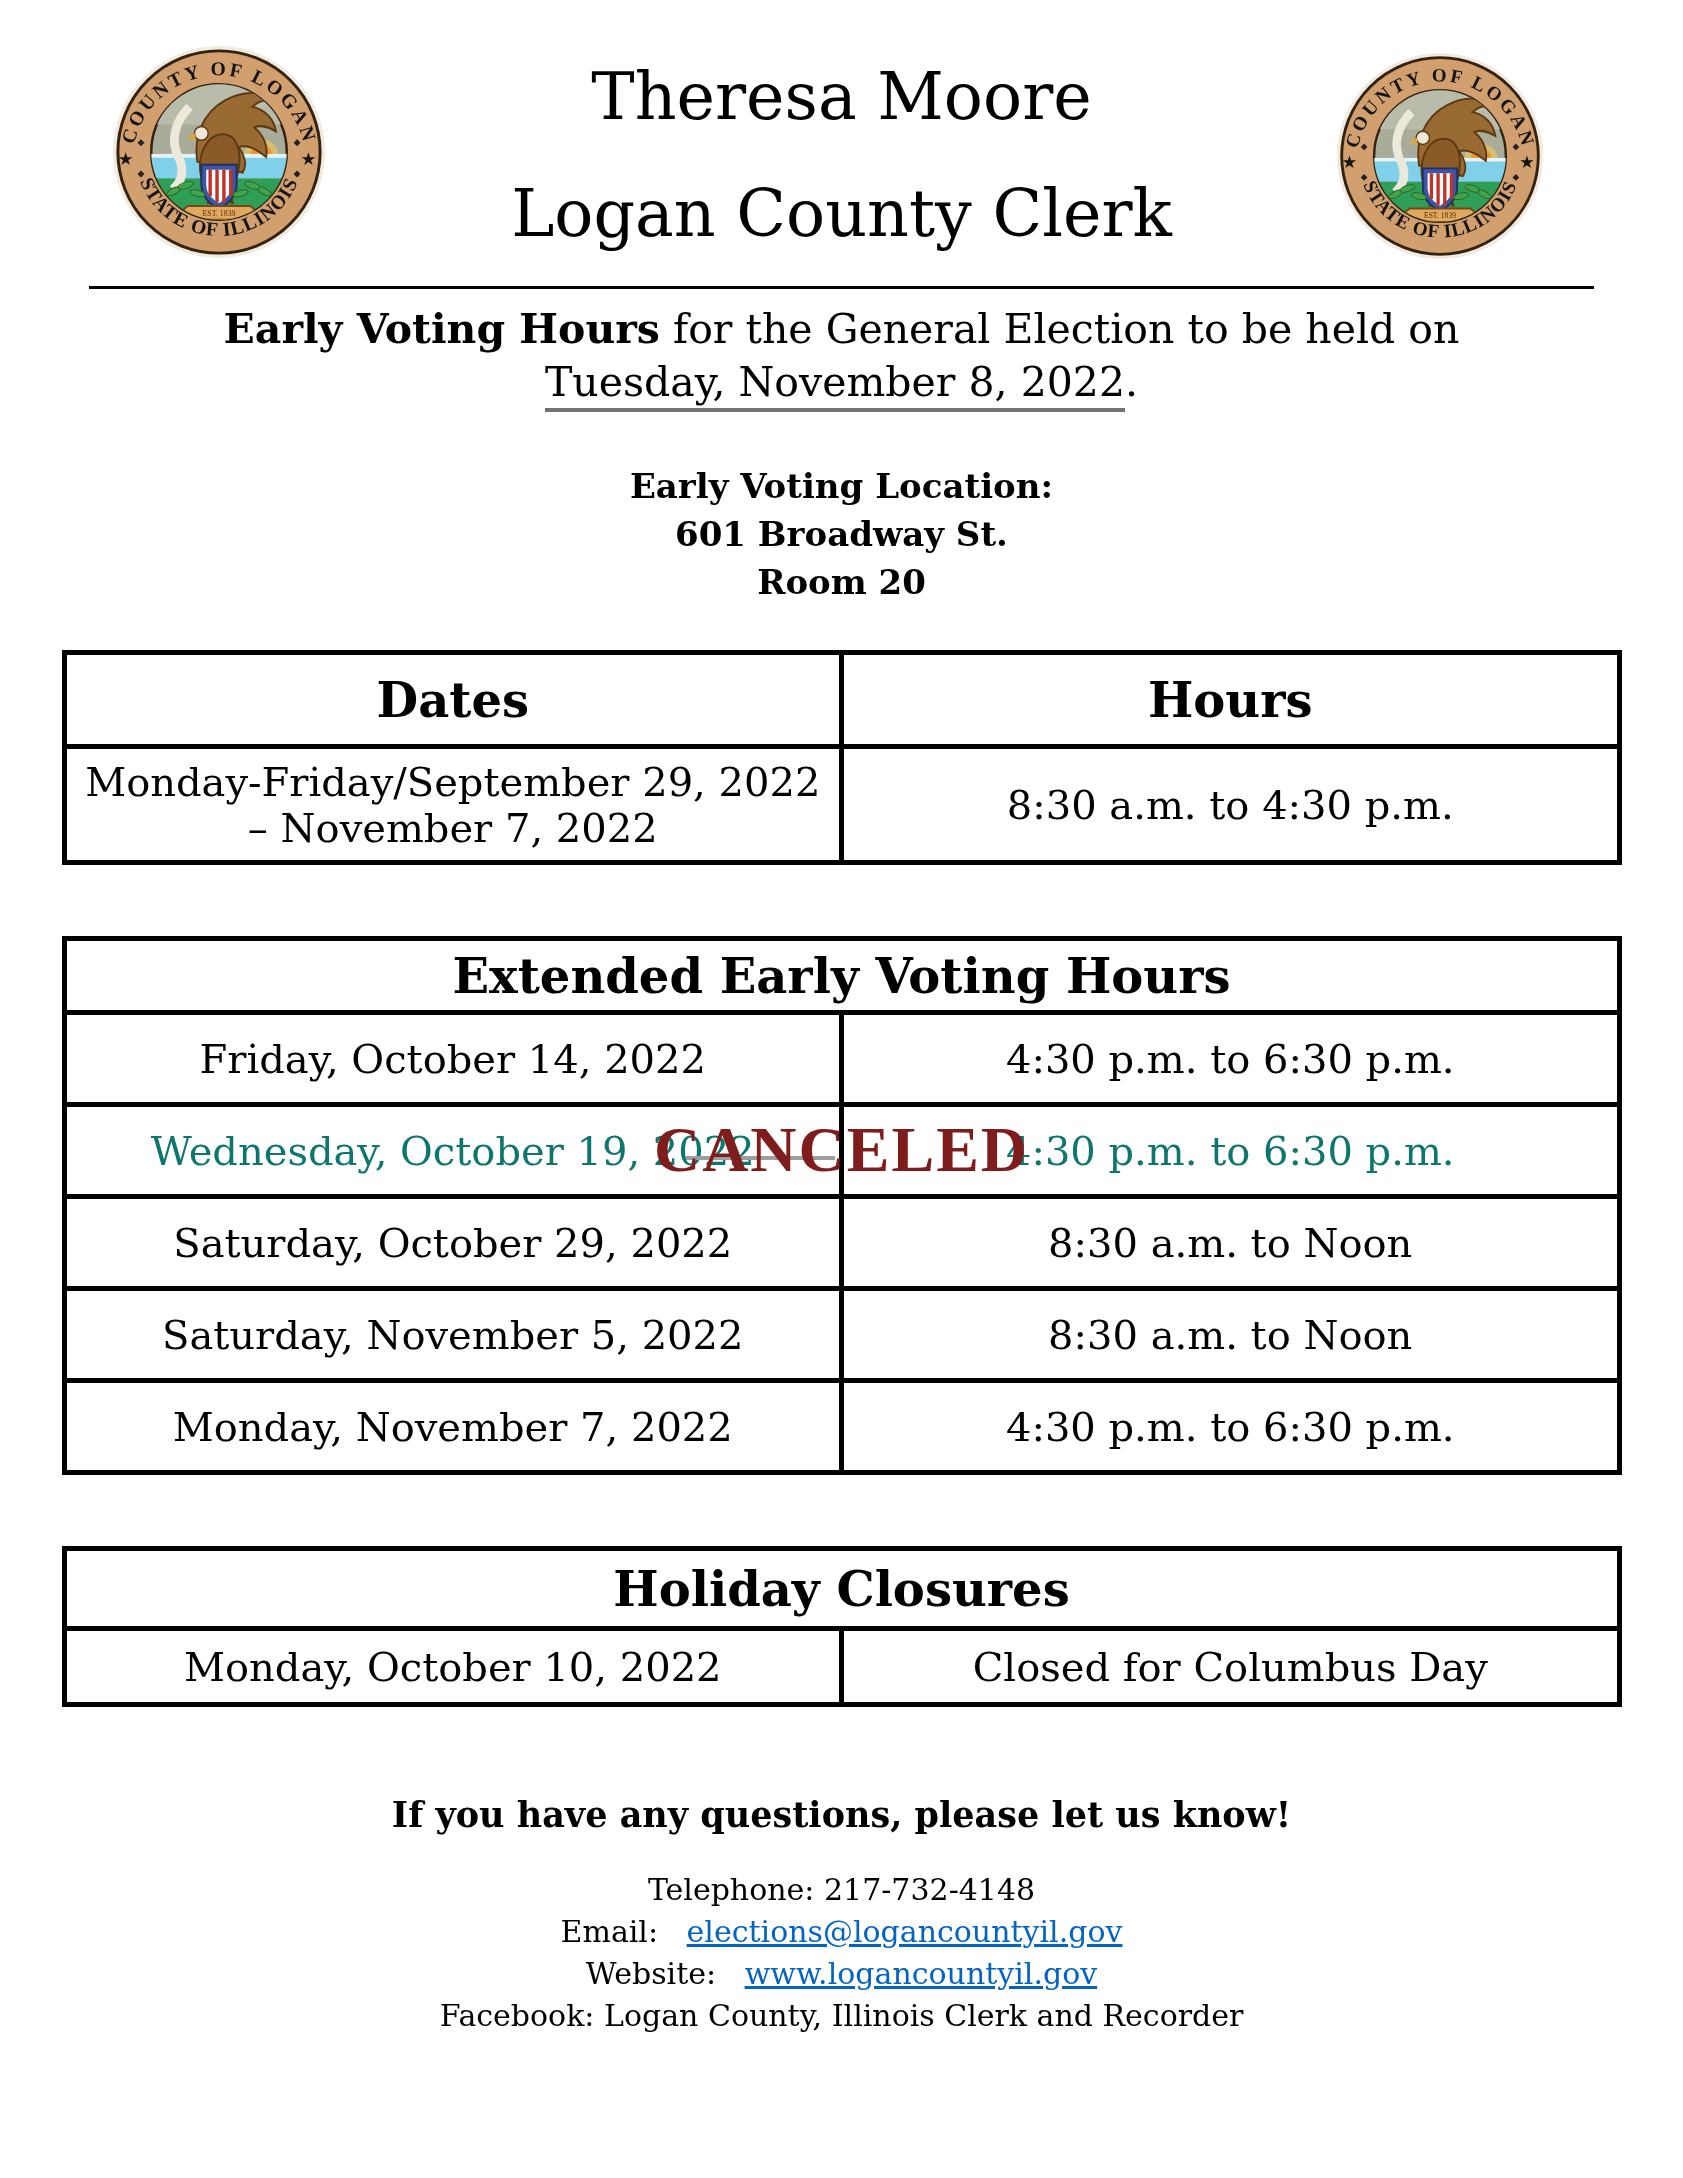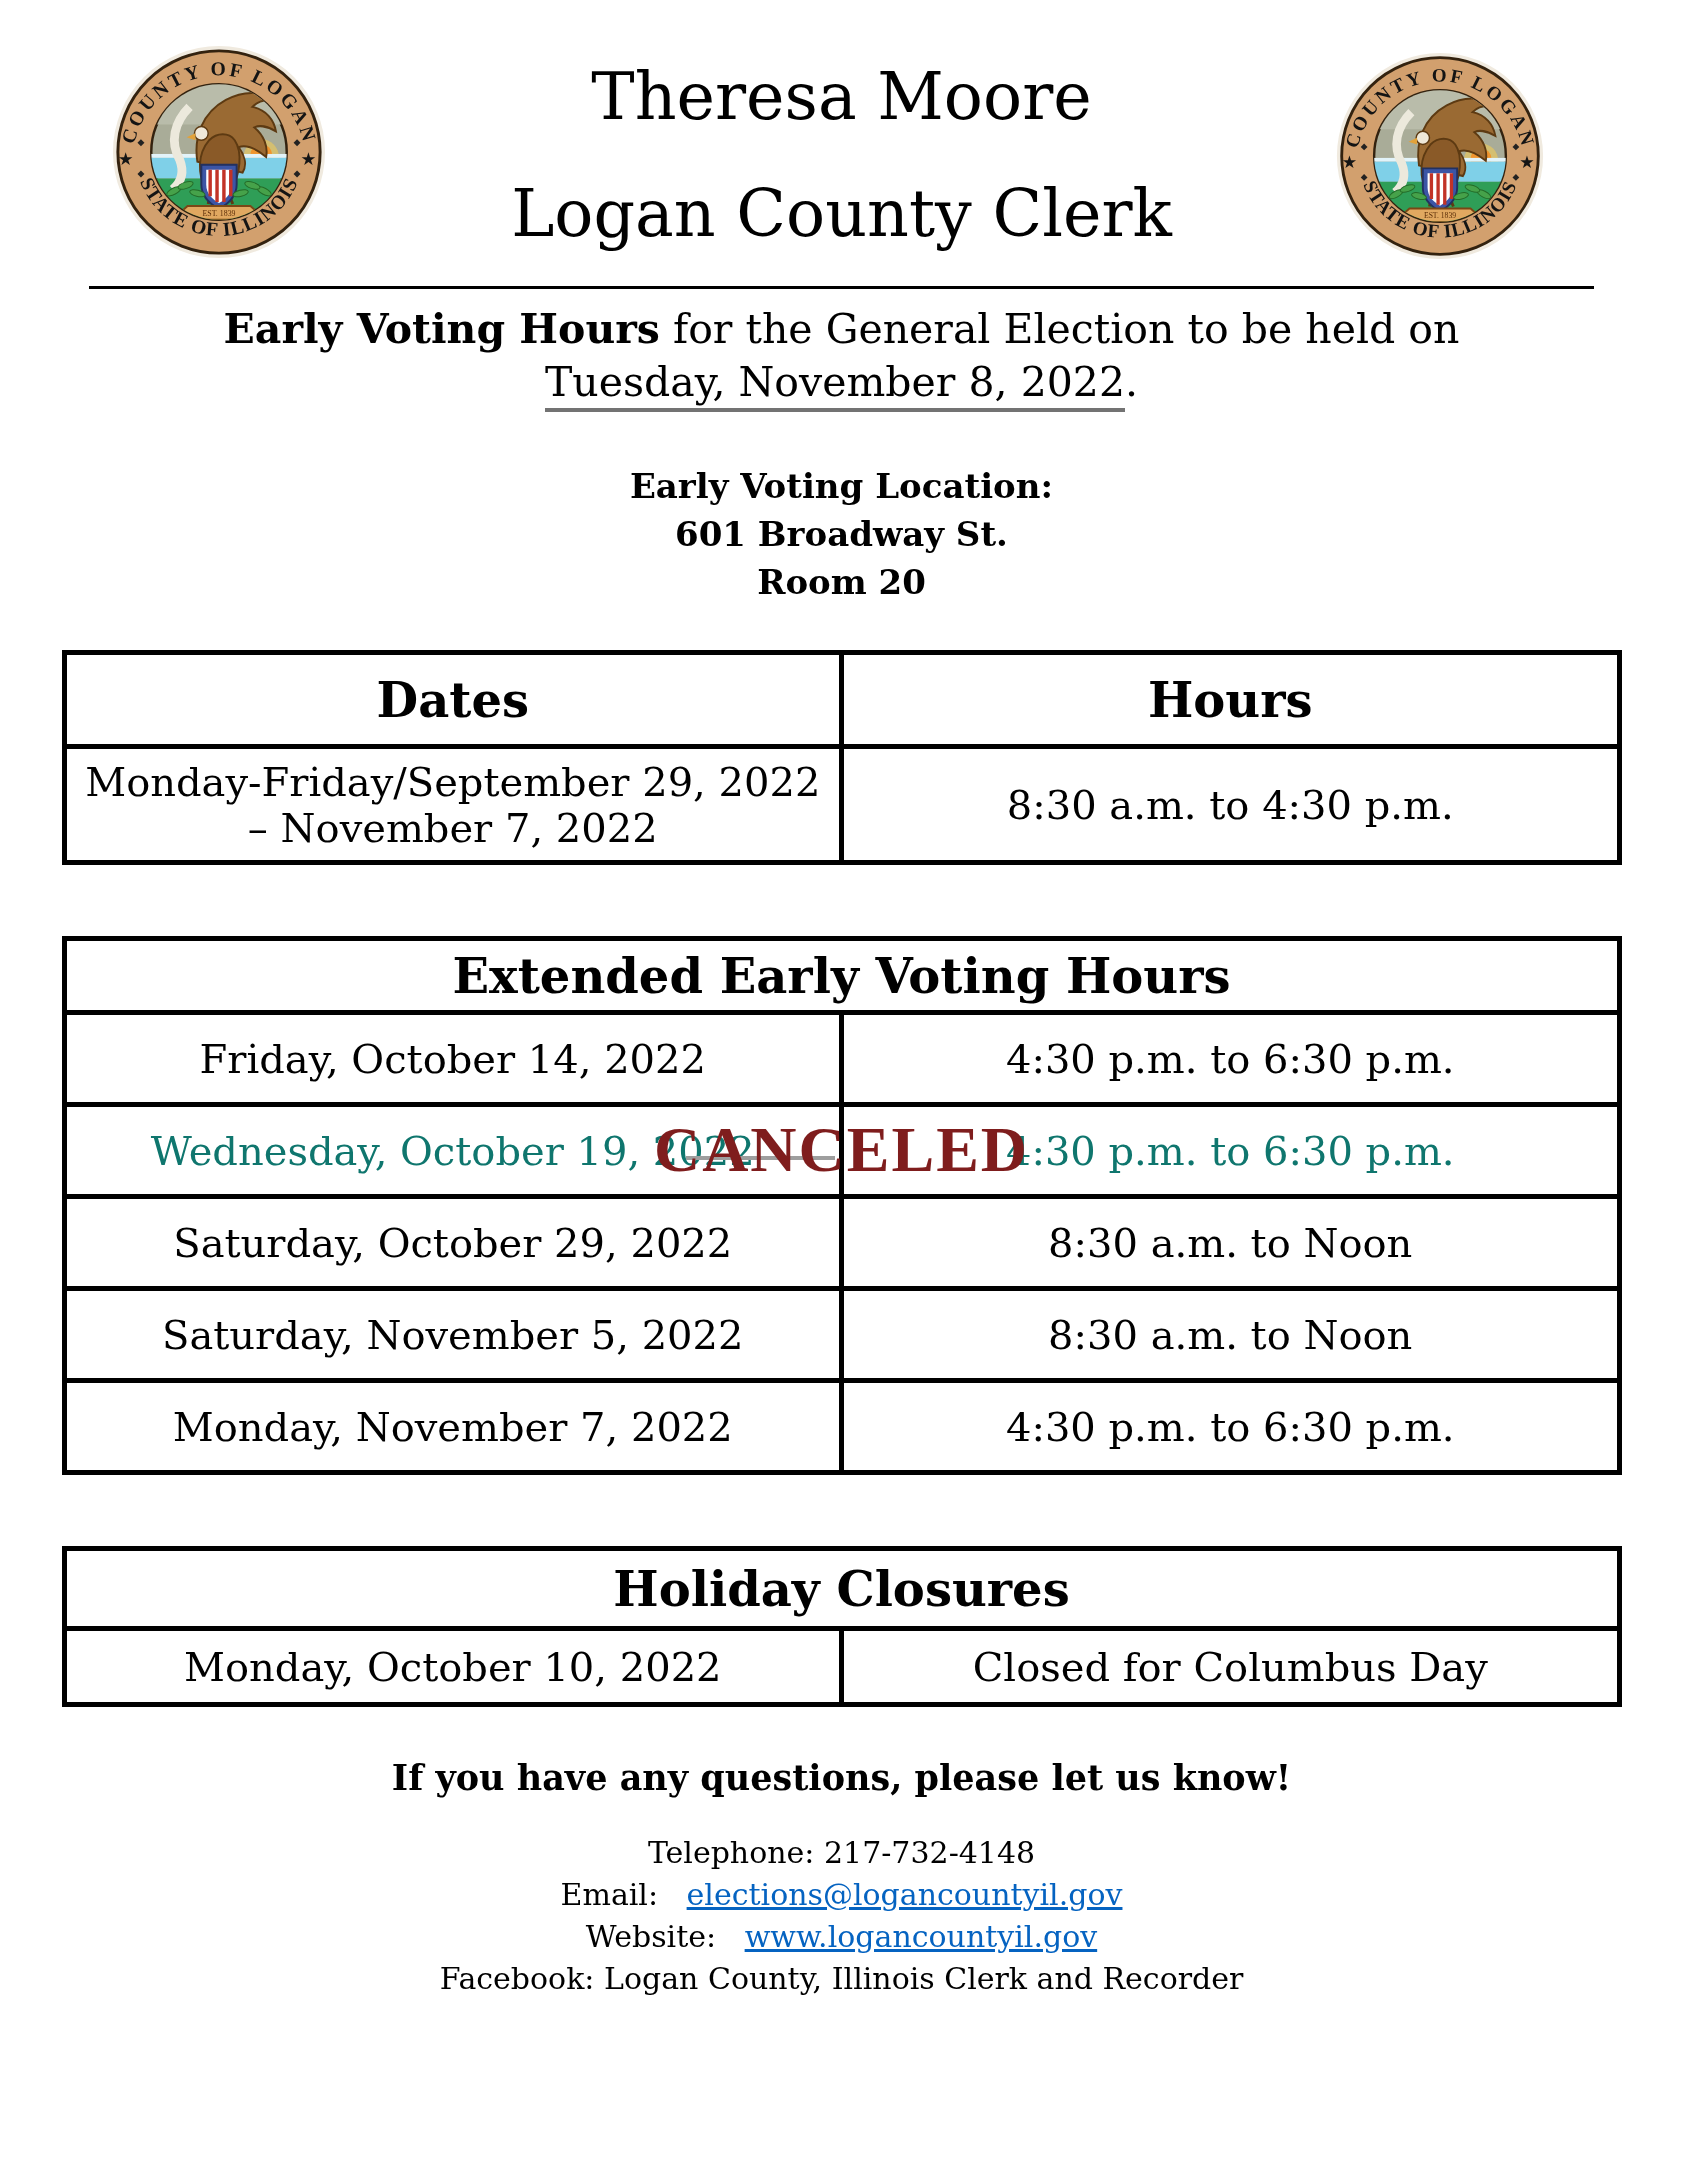--- a/index.html
+++ b/index.html
@@ -41,21 +41,21 @@
     position:absolute;left:0;right:0;top:182px;text-align:center;
     font-family:"Liberation Serif","DejaVu Serif",serif;
     font-size:64px;line-height:64px;font-weight:bold;color:#7f1d1d;
     letter-spacing:2px;pointer-events:none;
   }
   .strike-line{
     position:absolute;left:624px;width:149px;top:220px;height:4px;
     background:#9E9E9E;pointer-events:none;
   }
   
-  .footer-heading{margin-top:50px;text-align:center;font-weight:bold;font-size:35px;}
+  .footer-heading{margin-top:87px;text-align:center;font-weight:bold;font-size:35px;}
   .footer-lines{margin-top:34px;text-align:center;font-size:30px;line-height:42px;}
   .footer-lines a{color:#0563C1;text-decoration:underline;margin-left:19px;}
 </style>
 </head>
 <body>
 
 <div class="page">
 
   <svg class="seal seal-left" viewBox="0 0 220 220">
     <defs>

